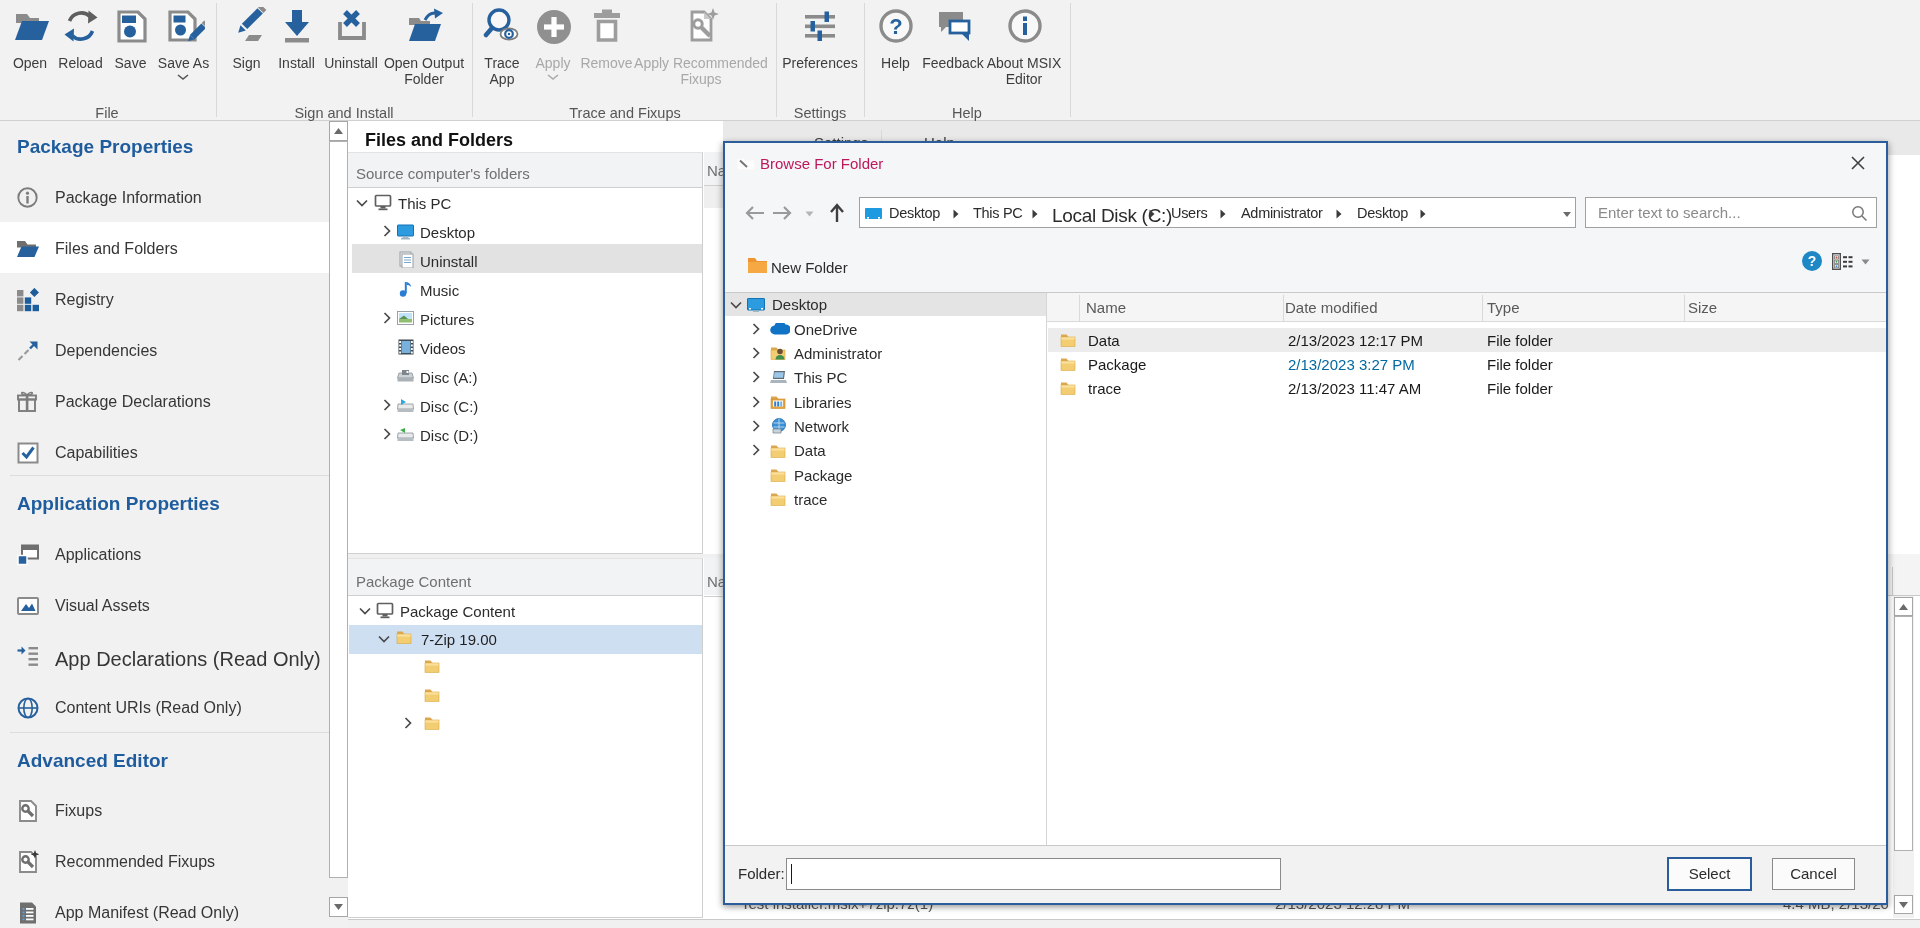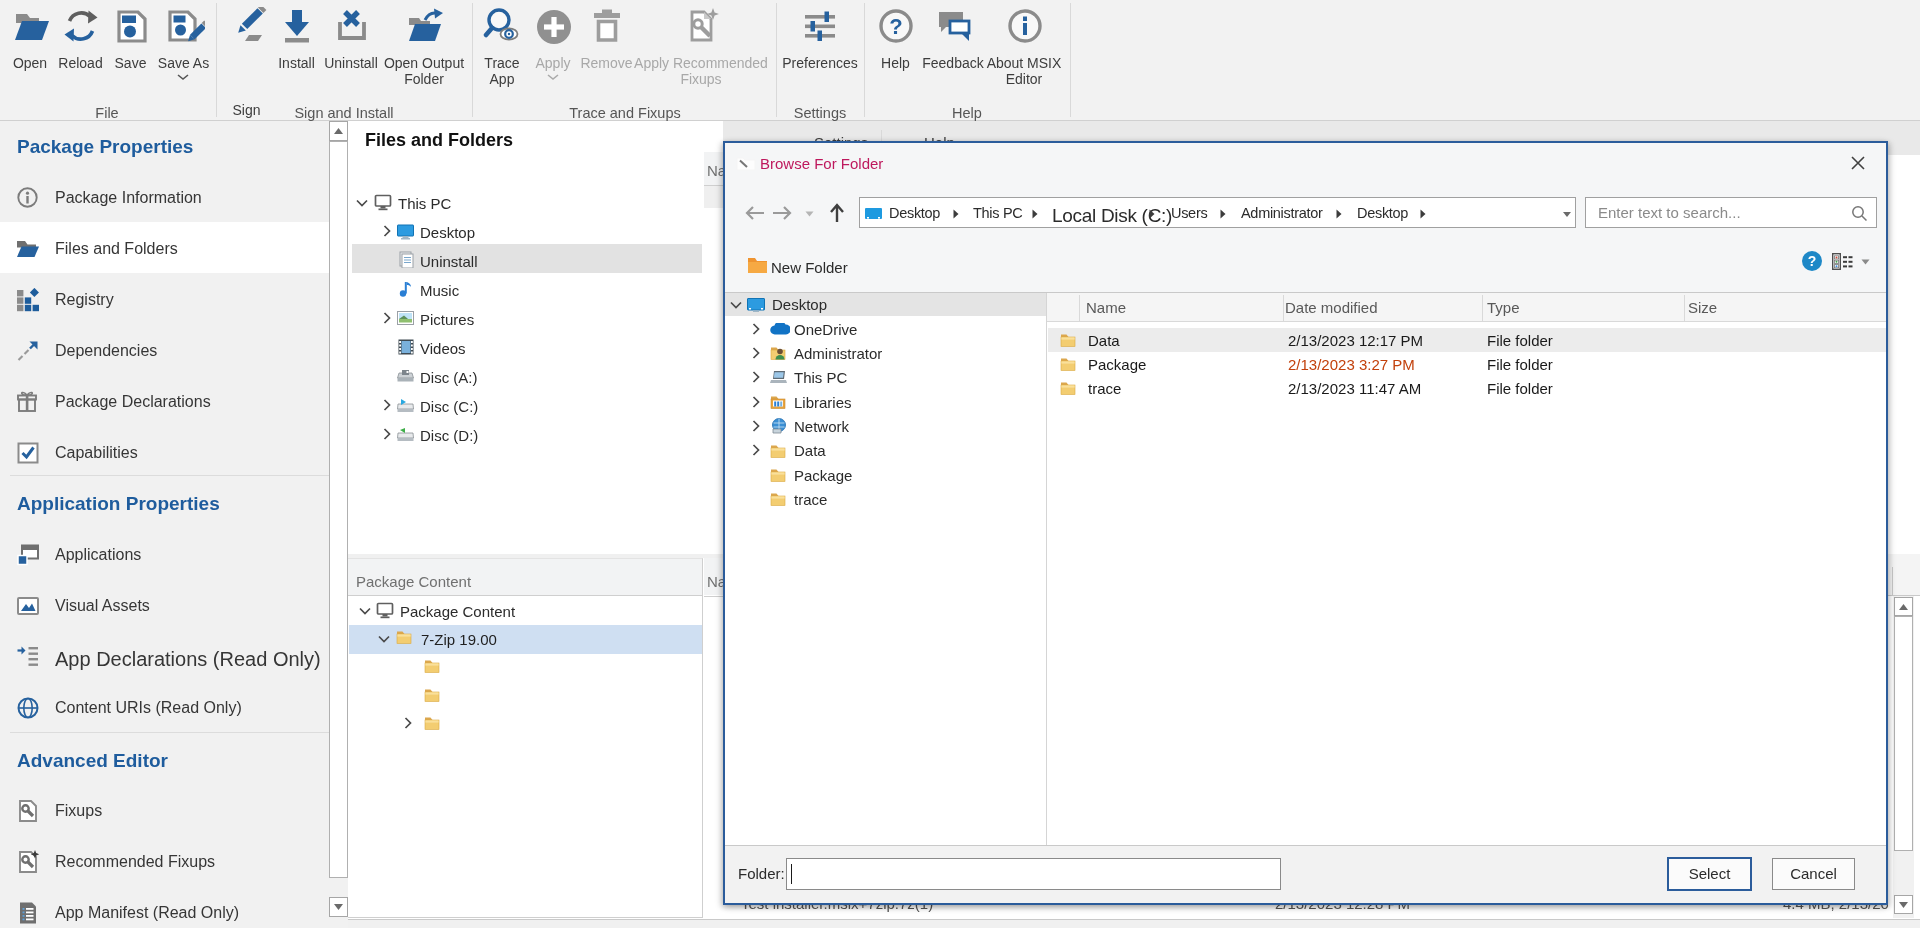--- a/index.html
+++ b/index.html
@@ -26,21 +26,21 @@
     <div class="ab grplbl" style="left:57px;top:105px;width:100px;">File</div>
     <div class="ab grplbl" style="left:274px;top:105px;width:140px;">Sign and Install</div>
     <div class="ab grplbl" style="left:545px;top:105px;width:160px;">Trace and Fixups</div>
     <div class="ab grplbl" style="left:770px;top:105px;width:100px;">Settings</div>
     <div class="ab grplbl" style="left:917px;top:105px;width:100px;">Help</div>
 
     <div class="ab lbl" style="left:0px;top:55px;width:60px;">Open</div>
     <div class="ab lbl" style="left:50px;top:55px;width:61px;">Reload</div>
     <div class="ab lbl" style="left:100px;top:55px;width:61px;">Save</div>
     <div class="ab lbl" style="left:150px;top:55px;width:67px;">Save As</div>
-    <div class="ab lbl" style="left:216px;top:55px;width:61px;margin-top:47px;">Sign</div>
+    <div class="ab lbl" style="left:216px;top:55px;width:61px;">Sign</div>
     <div class="ab lbl" style="left:266px;top:55px;width:61px;">Install</div>
     <div class="ab lbl" style="left:317px;top:55px;width:68px;">Uninstall</div>
     <div class="ab lbl" style="left:376px;top:55px;width:96px;">Open Output<br>Folder</div>
     <div class="ab lbl" style="left:472px;top:55px;width:60px;">Trace<br>App</div>
     <div class="ab lbl dis" style="left:523px;top:55px;width:60px;">Apply</div>
     <div class="ab lbl dis" style="left:572px;top:55px;width:69px;">Remove</div>
     <div class="ab lbl dis" style="left:616px;top:55px;width:170px;">Apply Recommended<br>Fixups</div>
     <div class="ab lbl" style="left:776px;top:55px;width:88px;">Preferences</div>
     <div class="ab lbl" style="left:865px;top:55px;width:61px;">Help</div>
     <div class="ab lbl" style="left:922px;top:55px;width:62px;">Feedback</div>
@@ -260,20 +260,25 @@
     <div class="ab" style="left:0;top:776px;width:19px;height:20px;background:#fff;border:1px solid #a6a6a6;"></div>
     <svg class="ab" style="left:4px;top:782px;" width="11" height="8">
         <path d="M1 1 L10 1 L5.5 7 Z" fill="#6a6a6a"></path>
       </svg>
   </div>
 
   <div class="ab" id="content" style="left:348px;top:121px;width:1572px;height:807px;background:#fff;">
 
     <div class="ab" style="left:17px;top:9px;font-size:18px;font-weight:bold;color:#111;">Files and Folders</div>
 
+    <div class="ab" style="left:0;top:31px;width:355px;height:402px;background:#fff;border-top:1px solid #e3e3e3;border-right:1px solid #cfcfcf;border-bottom:1px solid #cfcfcf;">
+      <div class="ab" style="left:0;top:0;width:354px;height:34px;background:#f2f3f4;"></div>
+      <div class="ab" style="left:8px;top:12px;font-size:15px;color:#707070;">Source computer's folders</div>
+      <div class="ab" style="left:0;top:34px;width:354px;height:1px;background:#cfcfcf;"></div>
+    </div>
 
     <div class="ab" style="left:356px;top:31px;width:20px;height:402px;background:#fff;">
       <div class="ab" style="left:0;top:0;width:20px;height:33px;background:#f2f3f4;"></div>
       <div class="ab" style="left:3px;top:10px;font-size:15px;color:#707070;">Name</div>
       <div class="ab" style="left:0;top:33px;width:20px;height:1px;background:#cfcfcf;"></div>
       <div class="ab" style="left:0;top:34px;width:20px;height:22px;background:#efefef;"></div>
     </div>
 
     <div class="ab" style="left:0;top:433px;width:376px;height:4px;background:#f0f0f0;"></div>
 
@@ -655,21 +660,21 @@
       <div class="ab" style="left:363px;top:189px;font-size:15px;color:#1a1a1a;">Data</div>
       <div class="ab" style="left:563px;top:189px;font-size:15px;color:#1a1a1a;">2/13/2023 12:17 PM</div>
       <div class="ab" style="left:762px;top:189px;font-size:15px;color:#1a1a1a;">File folder</div>
 
       <svg class="ab" style="left:335px;top:213px;" width="17" height="16">
         <path d="M1 2.5 h5.5 l2 2.5 H1 z" fill="#dca74e"></path>
         <rect x="1" y="5" width="14" height="9.5" fill="#f3cd71" stroke="#d9a842" stroke-width="0.6"></rect>
         <rect x="1.4" y="5.4" width="13.2" height="2.2" fill="#fae09a"></rect>
       </svg>
       <div class="ab" style="left:363px;top:213px;font-size:15px;color:#1a1a1a;">Package</div>
-      <div class="ab" style="left:563px;top:213px;font-size:15px;color:#c2410c;">2/13/2023 3:27 PM</div>
+      <div class="ab" style="left:563px;top:213px;font-size:15px;color:#0369a1;">2/13/2023 3:27 PM</div>
       <div class="ab" style="left:762px;top:213px;font-size:15px;color:#1a1a1a;">File folder</div>
 
       <svg class="ab" style="left:335px;top:237px;" width="17" height="16">
         <path d="M1 2.5 h5.5 l2 2.5 H1 z" fill="#dca74e"></path>
         <rect x="1" y="5" width="14" height="9.5" fill="#f3cd71" stroke="#d9a842" stroke-width="0.6"></rect>
         <rect x="1.4" y="5.4" width="13.2" height="2.2" fill="#fae09a"></rect>
       </svg>
       <div class="ab" style="left:363px;top:237px;font-size:15px;color:#1a1a1a;">trace</div>
       <div class="ab" style="left:563px;top:237px;font-size:15px;color:#1a1a1a;">2/13/2023 11:47 AM</div>
       <div class="ab" style="left:762px;top:237px;font-size:15px;color:#1a1a1a;">File folder</div>

